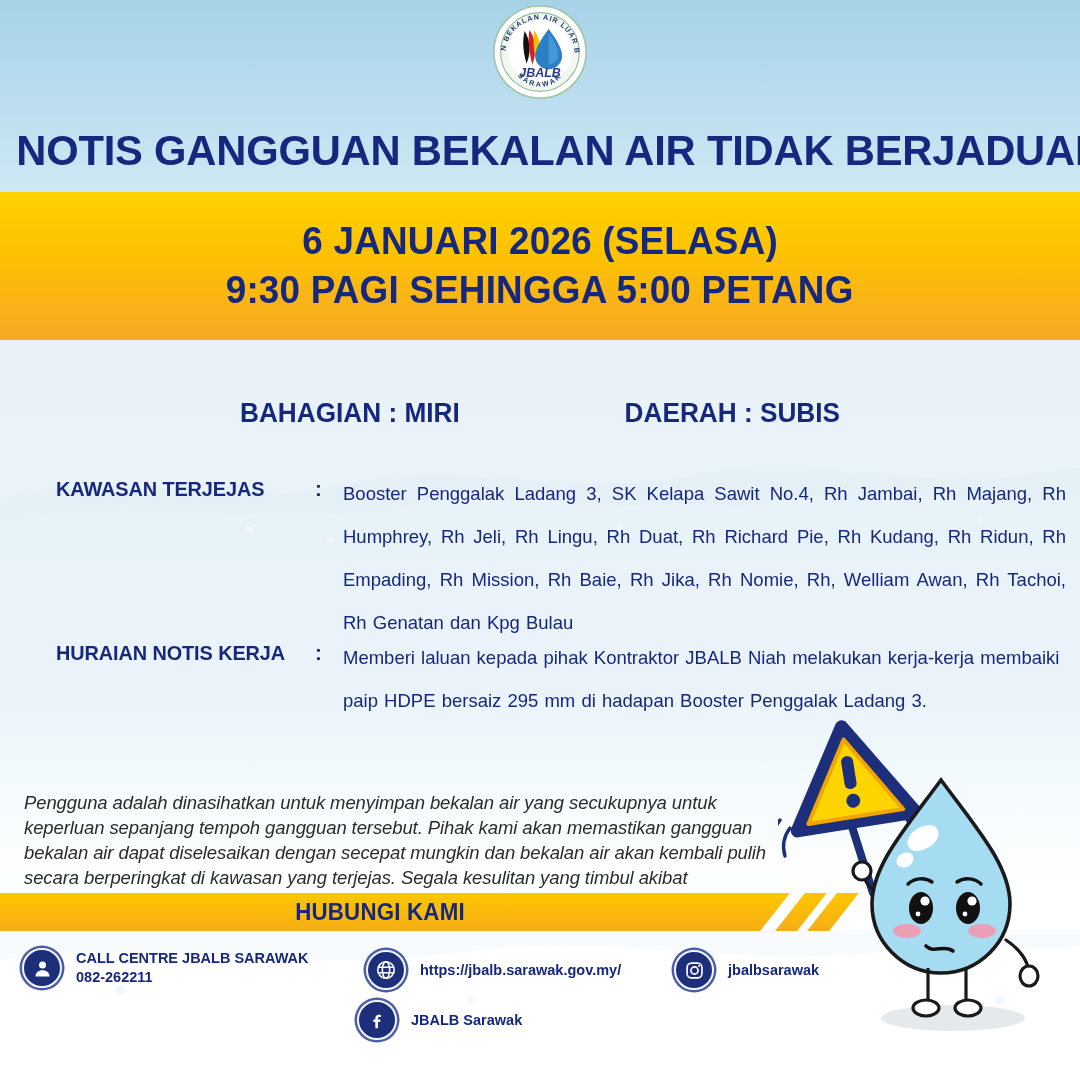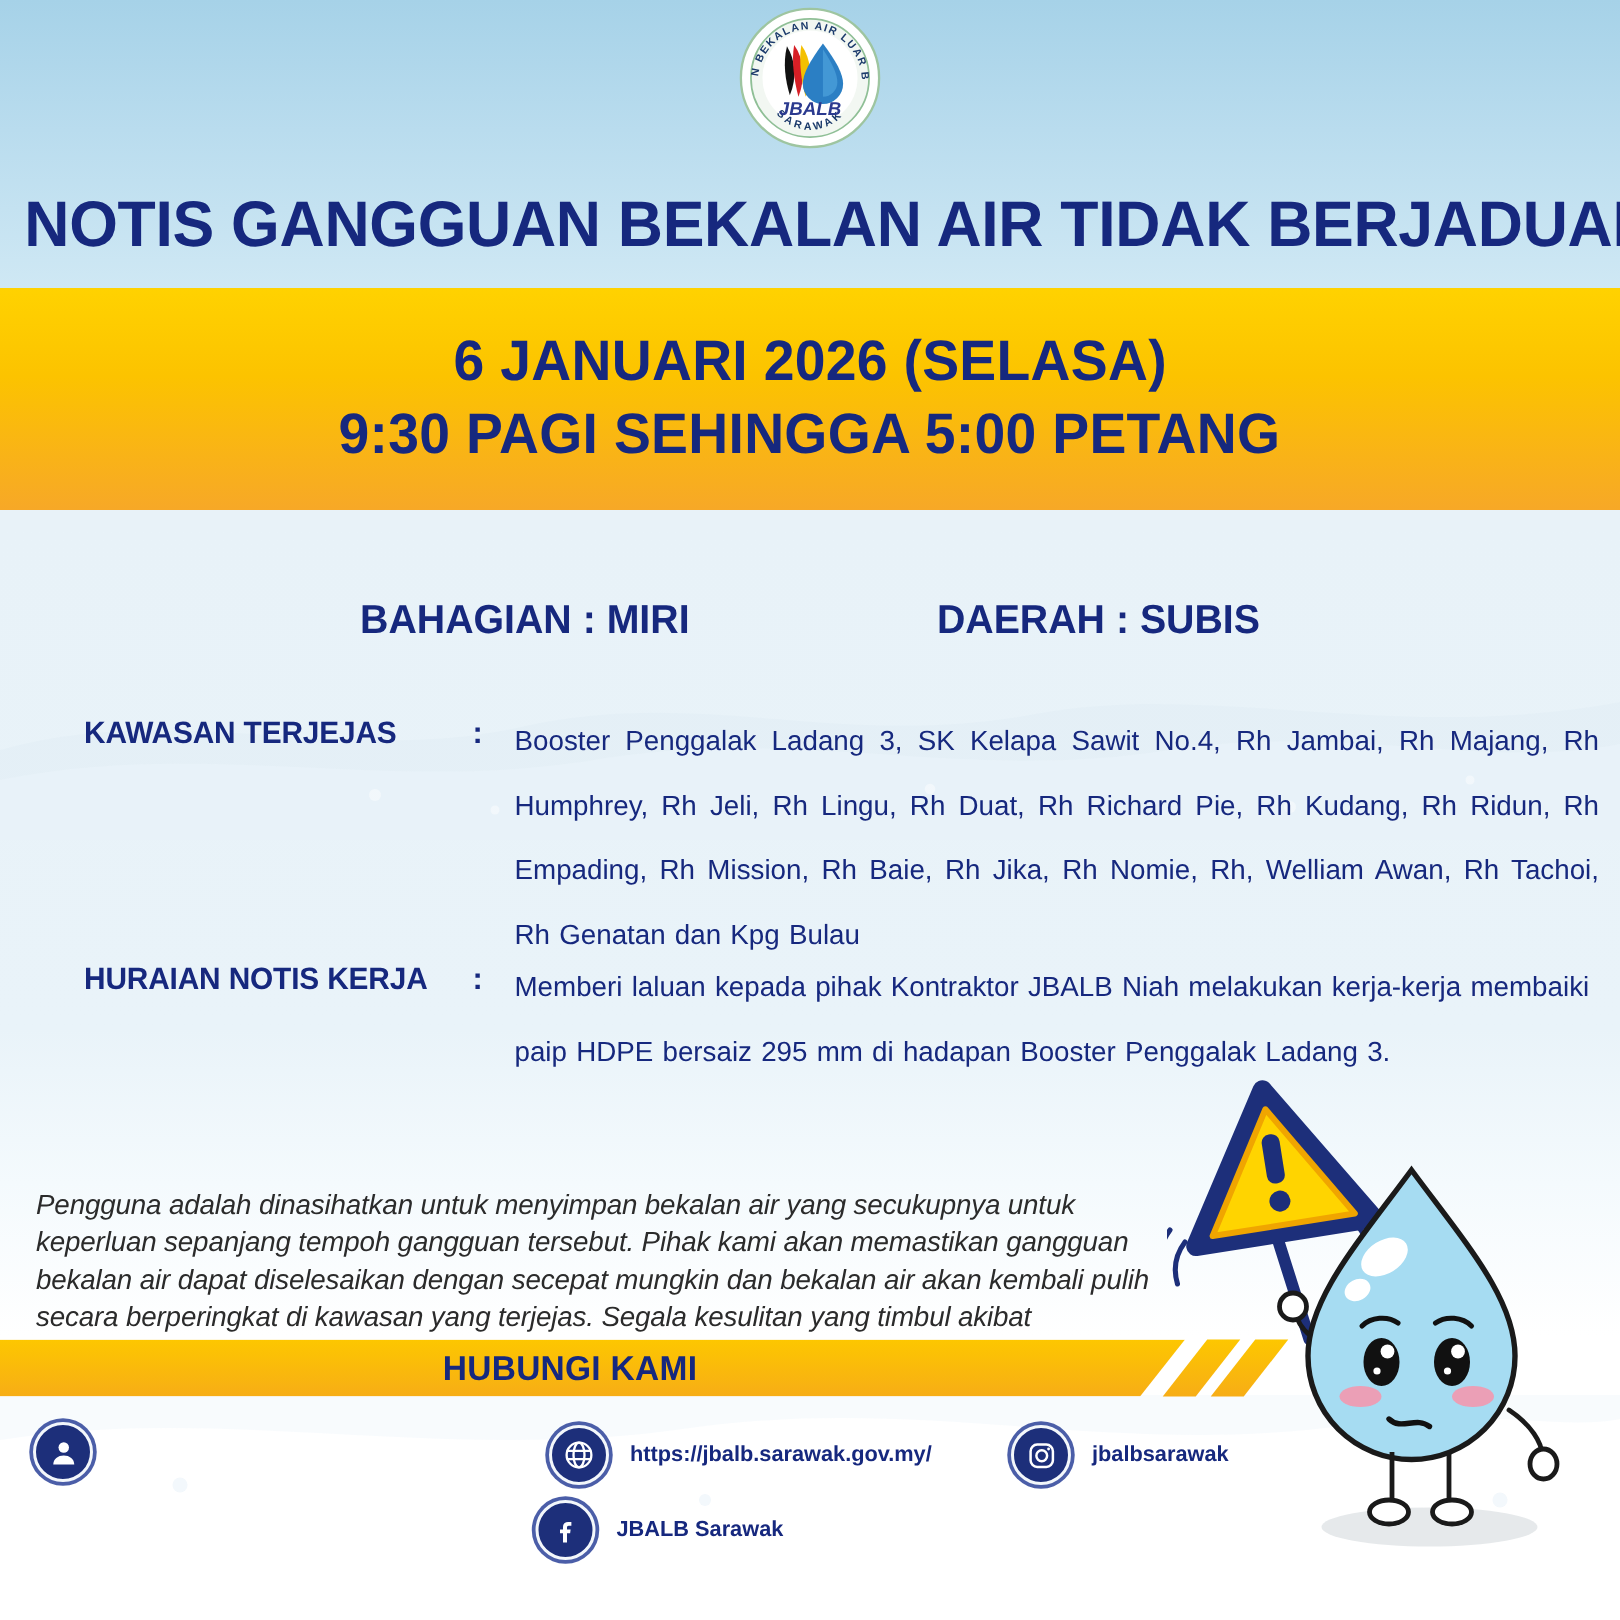--- a/index.html
+++ b/index.html
@@ -218,20 +218,24 @@
   <div class="stripe" id="stripe2"></div>
   <div class="hubungi-text">HUBUNGI KAMI</div>
 
   <div class="contact" id="contact-call">
     <div class="cicon">
       <svg viewBox="0 0 24 24" width="21" height="21" fill="#ffffff">
         <circle cx="12" cy="8" r="4"></circle>
         <path d="M4 21c0-4.4 3.6-7 8-7s8 2.6 8 7z"></path>
       </svg>
     </div>
+    <div class="ctext">
+      <div>CALL CENTRE JBALB SARAWAK</div>
+      <div>082-262211</div>
+    </div>
   </div>
 
   <div class="contact" id="contact-web">
     <div class="cicon">
       <svg viewBox="0 0 24 24" width="22" height="22" fill="none" stroke="#ffffff" stroke-width="1.7">
         <circle cx="12" cy="12" r="9"></circle>
         <ellipse cx="12" cy="12" rx="4" ry="9"></ellipse>
         <line x1="3" y1="9" x2="21" y2="9"></line>
         <line x1="3" y1="15" x2="21" y2="15"></line>
       </svg>

